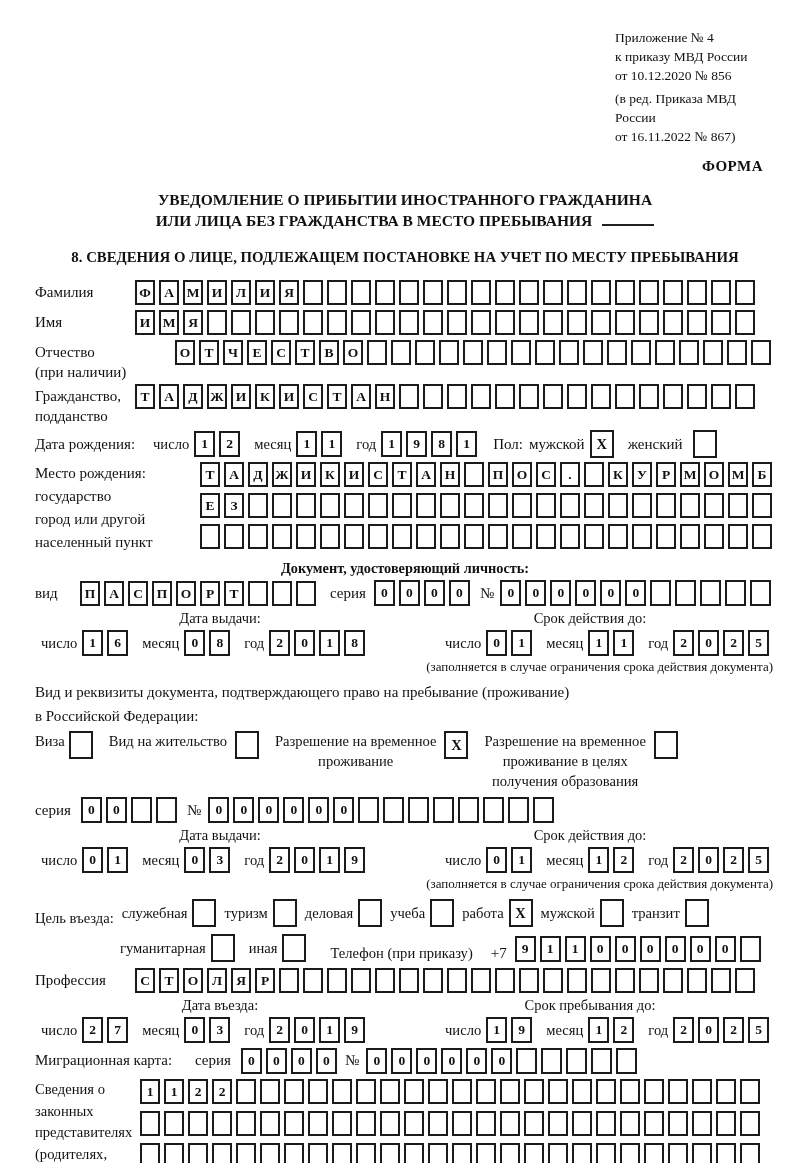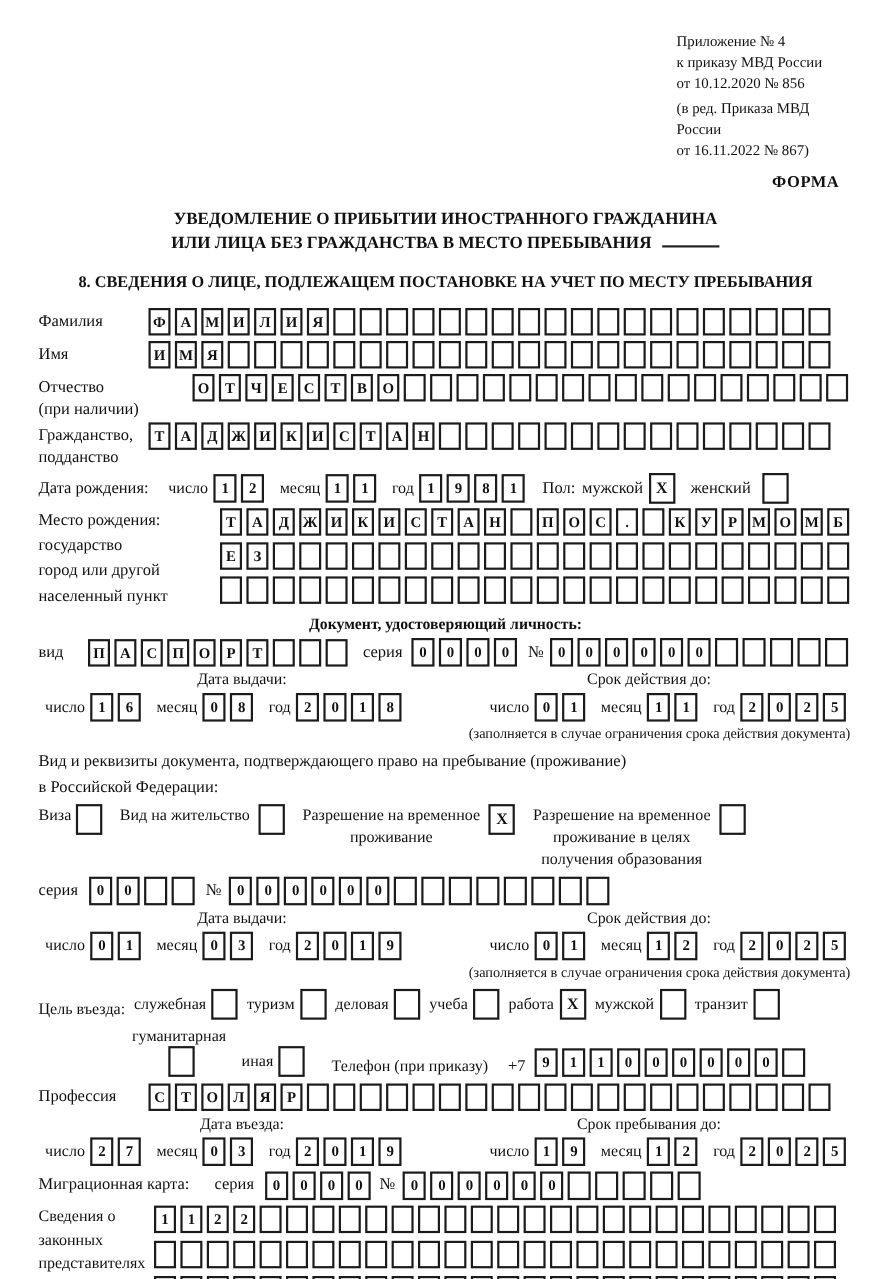--- a/index.html
+++ b/index.html
@@ -567,21 +567,21 @@
         <span class="checkbox"></span>
       </span>
     <span class="goal-item">
         <span>транзит</span>
         <span class="checkbox"></span>
       </span>
   </div>
 
   <div class="goal-row">
     <span class="indent85"></span>
-    <span class="goal-item" style="margin-left:0;flex-direction:column;">
+    <span class="goal-item" style="margin-left:0;">
         <span>гуманитарная</span>
         <span class="checkbox"></span>
       </span>
     <span class="goal-item" style="margin-left:14px;">
         <span>иная</span>
         <span class="checkbox"></span>
       </span>
     <span style="margin-left:24px;">Телефон (при приказу)</span>
     <span style="margin-left:18px; font-size:15px;">+7</span>
     <span class="cells lg-cells" style="margin-left:8px;">

